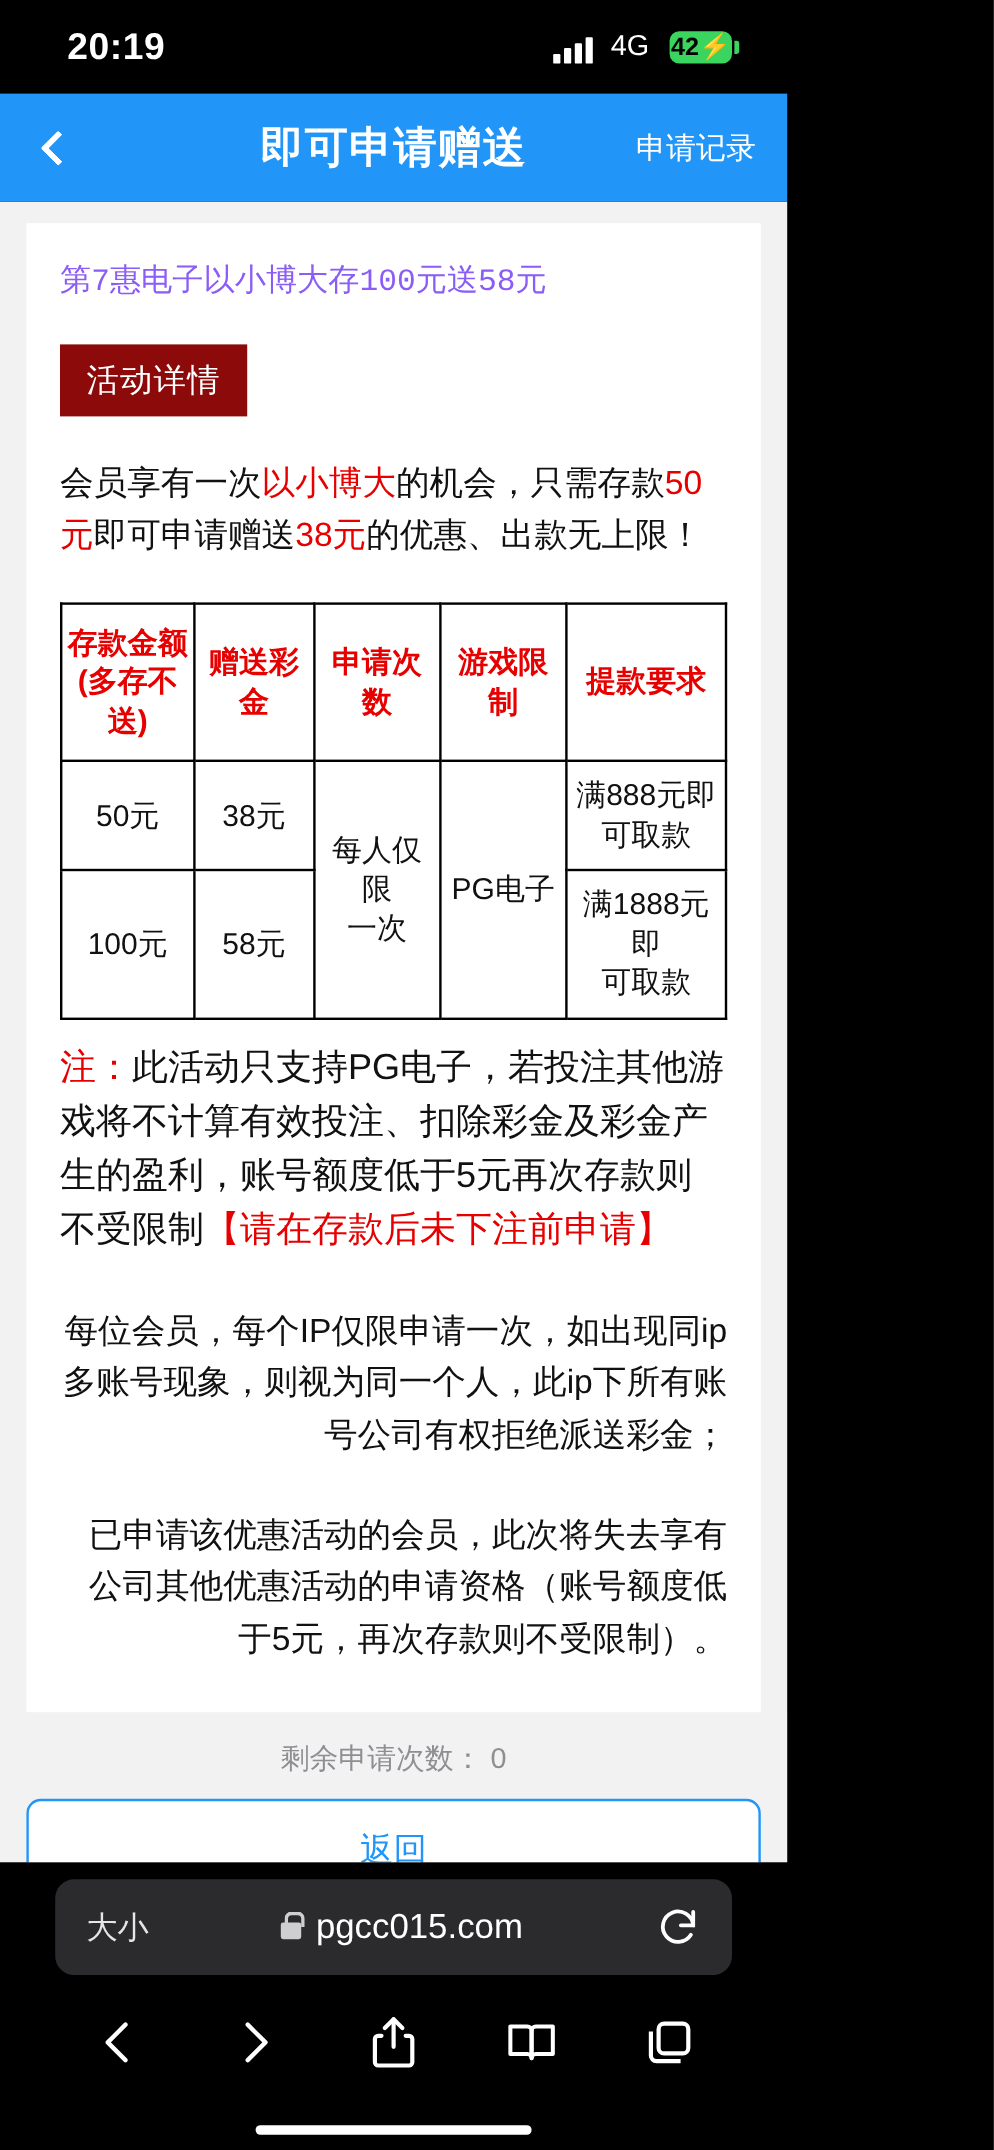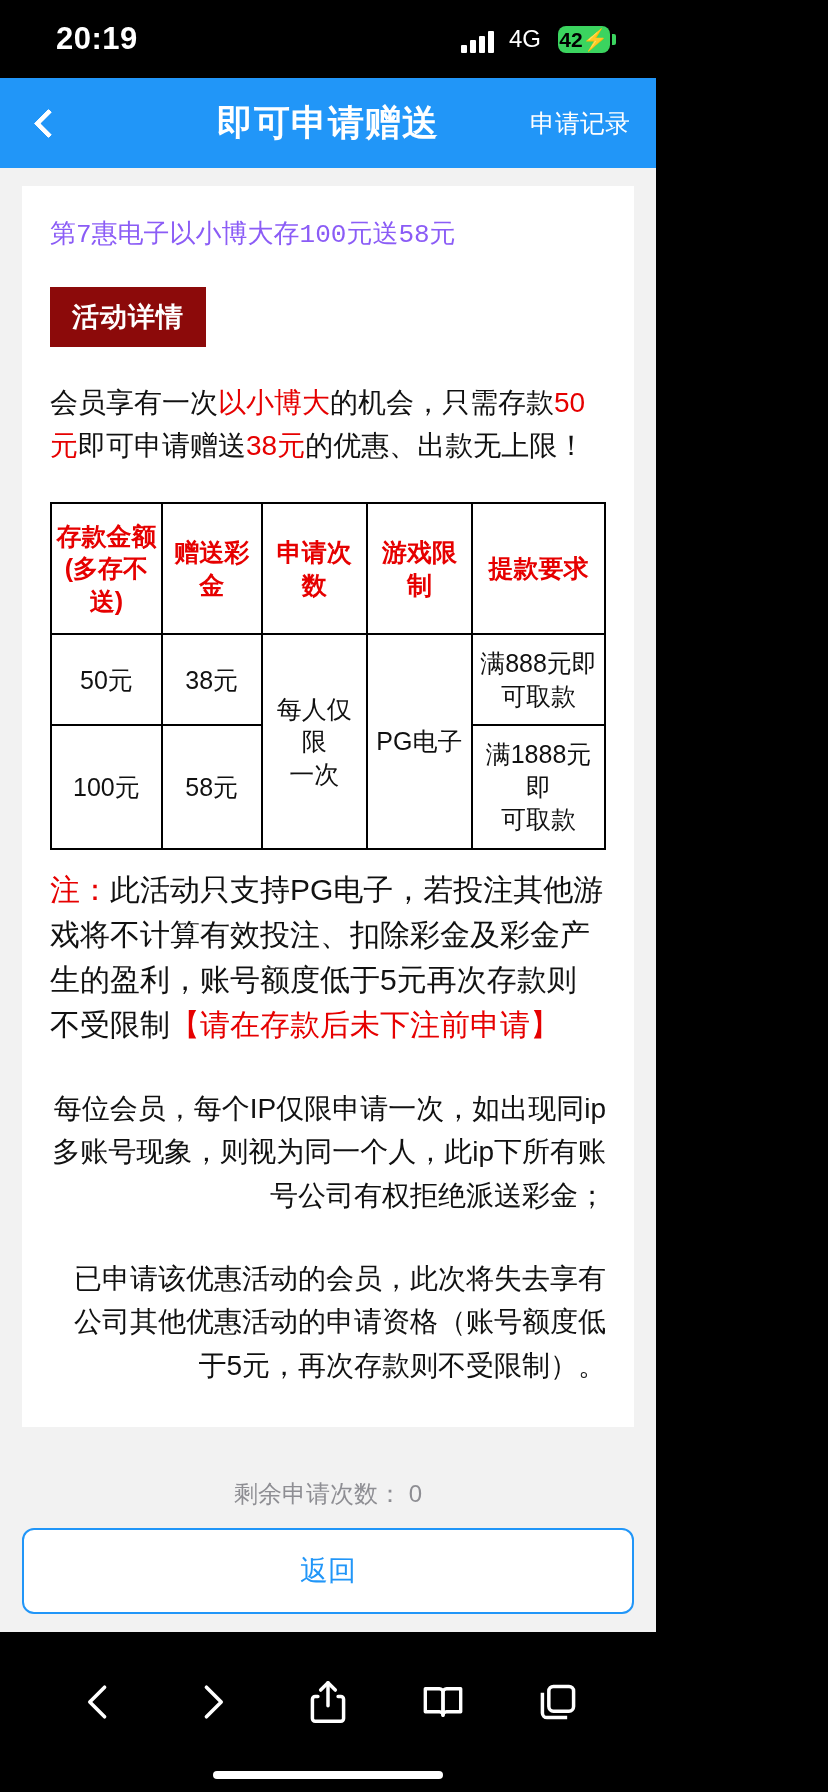--- a/index.html
+++ b/index.html
@@ -62,21 +62,21 @@
     display: flex; flex-direction: column;
   }
   .card {
     background: #fff; margin: 18px 22px 0 22px; padding: 30px 28px 40px 28px;
     flex: 0 0 auto;
   }
   .promo-title { color: #8b5cf6; font-size: 26px; margin-bottom: 36px; font-family: Liberation Mono, monospace; }
 
   .badge {
     display: inline-block; background: #8c0a0a; color: #fff;
-    font-size: 27px; font-weight: 700; padding: 12px 22px; letter-spacing: 1px;
+    font-size: 27px; font-weight: 400; padding: 12px 22px; letter-spacing: 1px;
   }
 
   .intro { margin-top: 34px; font-size: 28px; line-height: 1.55; color: #111; }
   .hl { color: #e60000; }
 
   
   table.info {
     border-collapse: collapse; width: 100%; margin-top: 34px;
     table-layout: fixed;
     padding-left: 12px;
@@ -236,20 +236,33 @@
         <span>剩余申请次数：</span>
         <span>0</span>
       </div>
       <div class="btn-row">
         <div class="btn btn-outline">返回</div>
       </div>
     </div>
   </div>
 
   <div class="browser">
+    <div class="urlbar">
+      <span class="url-size">大小</span>
+      <span class="url-center">
+        <span class="lock"></span>
+        <span class="url-text">pgcc015.com</span>
+      </span>
+      <span class="reload">
+        <svg viewBox="0 0 24 24" fill="none" stroke="#fff" stroke-width="2" stroke-linecap="round">
+          <path d="M20 11a8 8 0 1 0-1.2 5"></path>
+          <polyline points="20,4 20,11 13.5,11"></polyline>
+        </svg>
+      </span>
+    </div>
 
     <div class="toolbar">
       <span class="tb-icon">
         <svg width="40" height="46" viewBox="0 0 24 28" fill="none" stroke="#fff" stroke-width="2.2" stroke-linecap="round" stroke-linejoin="round">
             <polyline points="16,5 7,14 16,23"></polyline>
           </svg>
       </span>
       <span class="tb-icon">
         <svg width="40" height="46" viewBox="0 0 24 28" fill="none" stroke="#fff" stroke-width="2.2" stroke-linecap="round" stroke-linejoin="round">
             <polyline points="8,5 17,14 8,23"></polyline>

